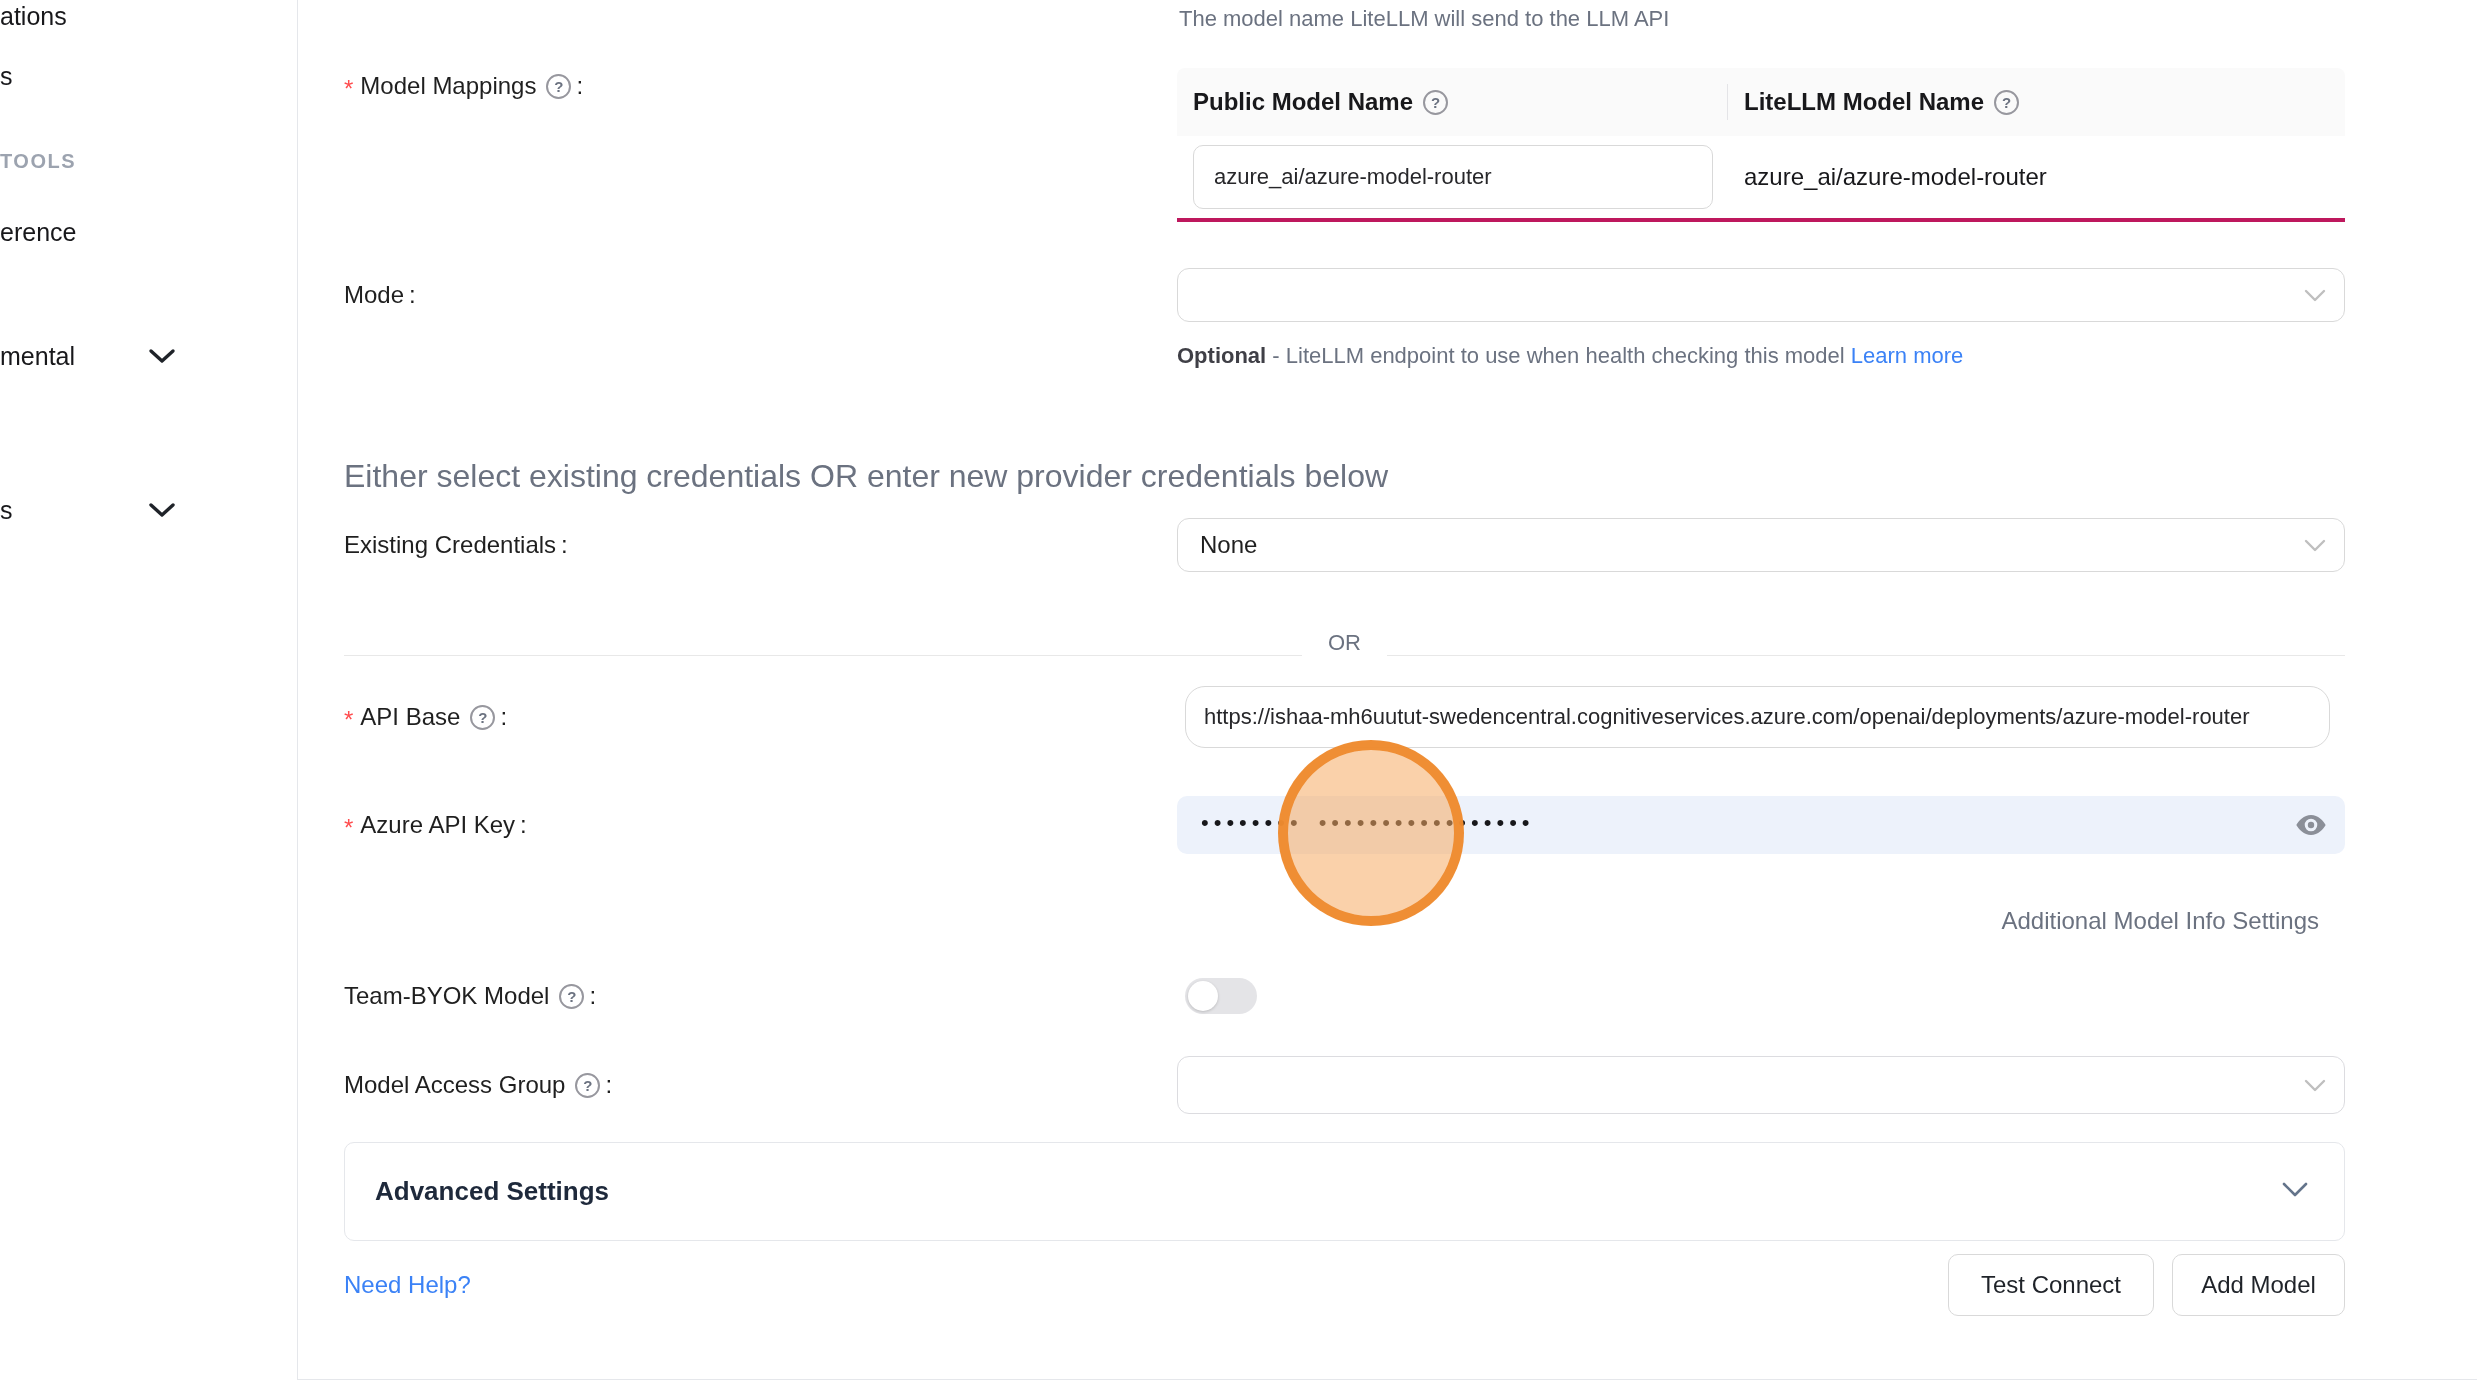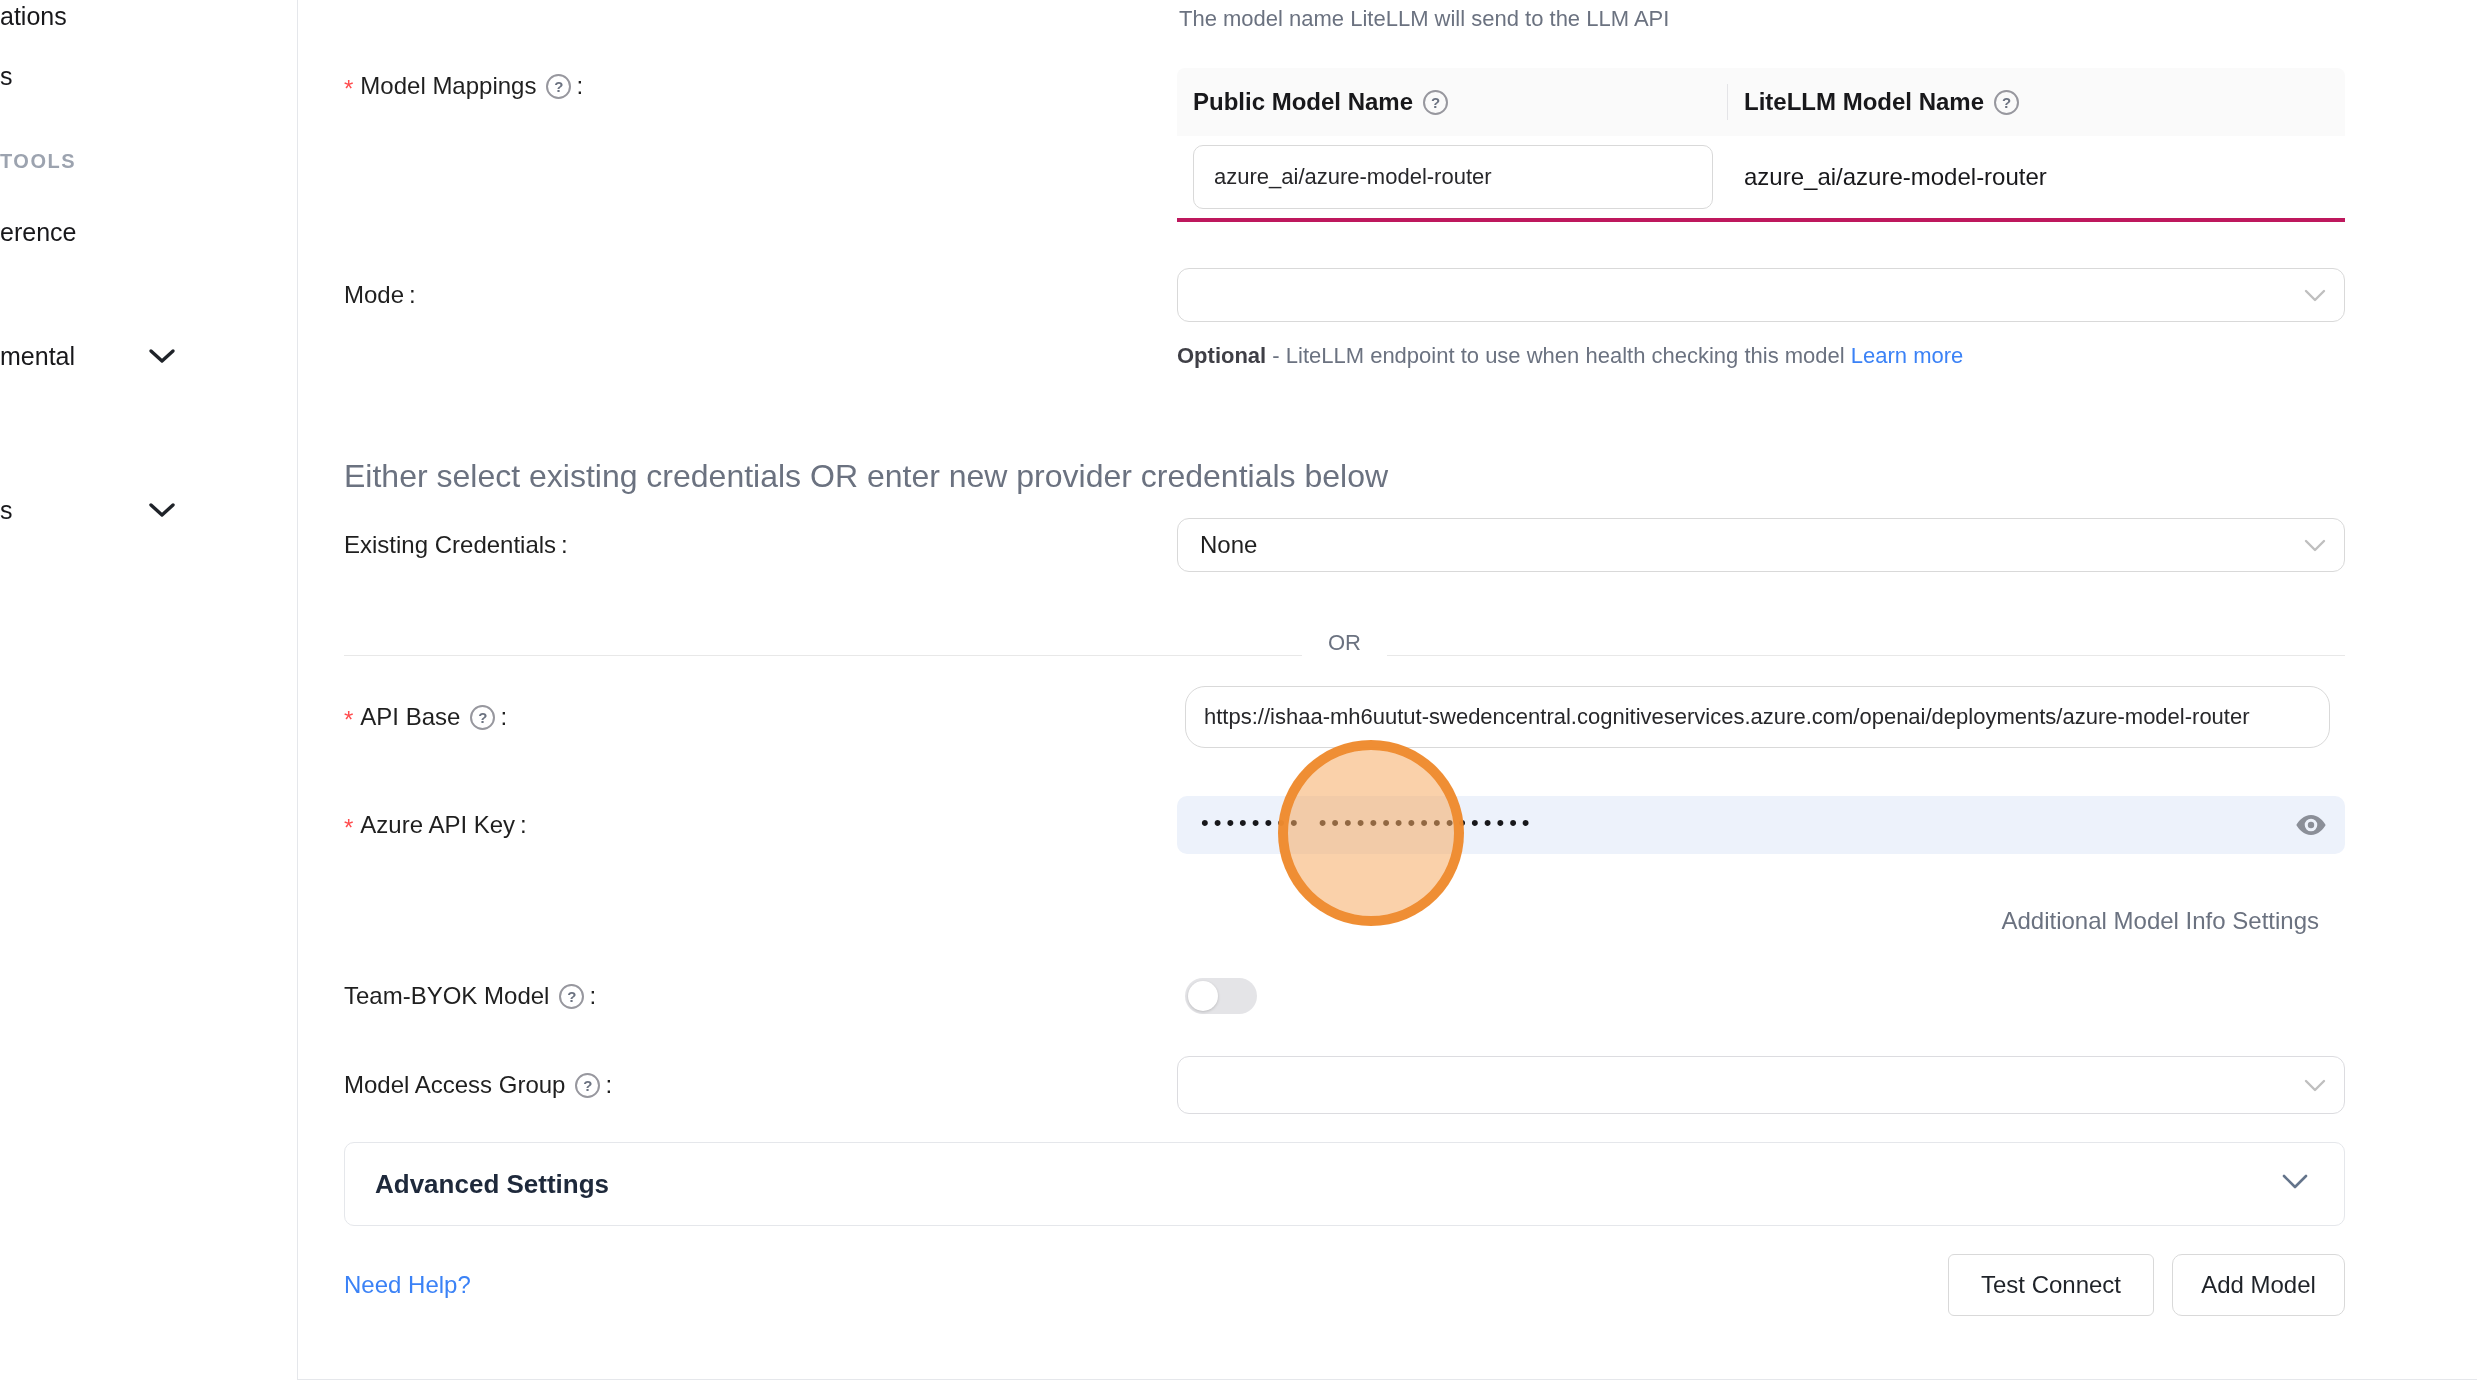--- a/index.html
+++ b/index.html
@@ -60,31 +60,31 @@
   .eye-btn { position:absolute; right:18px; top:50%; transform:translateY(-50%); background:none; border:none; cursor:pointer;
              display:flex; align-items:center; }
 
   
   .toggle { position:absolute; left:1185px; top:978px; width:72px; height:36px; border:none; border-radius:18px;
             background:#e4e4e7; cursor:pointer; }
   .knob { position:absolute; left:3px; top:3px; width:30px; height:30px; border-radius:50%; background:#fff;
           box-shadow:0 1px 3px rgba(0,0,0,0.18); }
 
   
-  .adv-panel { position:absolute; left:344px; top:1142px; width:2001px; height:84px; border:1px solid #e5e7eb;
+  .adv-panel { position:absolute; left:344px; top:1142px; width:2001px; height:99px; border:1px solid #e5e7eb;
                border-radius:10px; background:#fff; display:flex; align-items:center; padding:0 36px 0 30px; cursor:pointer; }
   .adv-label { font-size:26px; font-weight:700; color:#1e293b; }
   .adv-chev { margin-left:auto; }
 
   
   .need-help { position:absolute; left:344px; top:1254px; height:62px; display:flex; align-items:center;
                font-size:24px; color:#3b82f6; text-decoration:none; }
   .btn { position:absolute; top:1254px; height:62px; background:#fff; border:1px solid #d9d9d9; border-radius:10px;
          font-family:"Liberation Sans", sans-serif; font-size:24px; color:#1f2329; cursor:pointer; }
-  .btn-test { left:1948px; width:206px;border-radius:6px; }
+  .btn-test { left:1948px; width:206px; }
   .btn-add { left:2172px; width:173px; }
 
   a.inline-link { color:#3b82f6; text-decoration:none; }
 
   
   .click-indicator { position:absolute; left:1278px; top:740px; width:186px; height:186px; border-radius:50%;
                      background:rgba(246,172,100,0.55); border:10px solid rgba(238,138,45,0.95); z-index:6;
                      pointer-events:none; }
 </style>
 </head>

